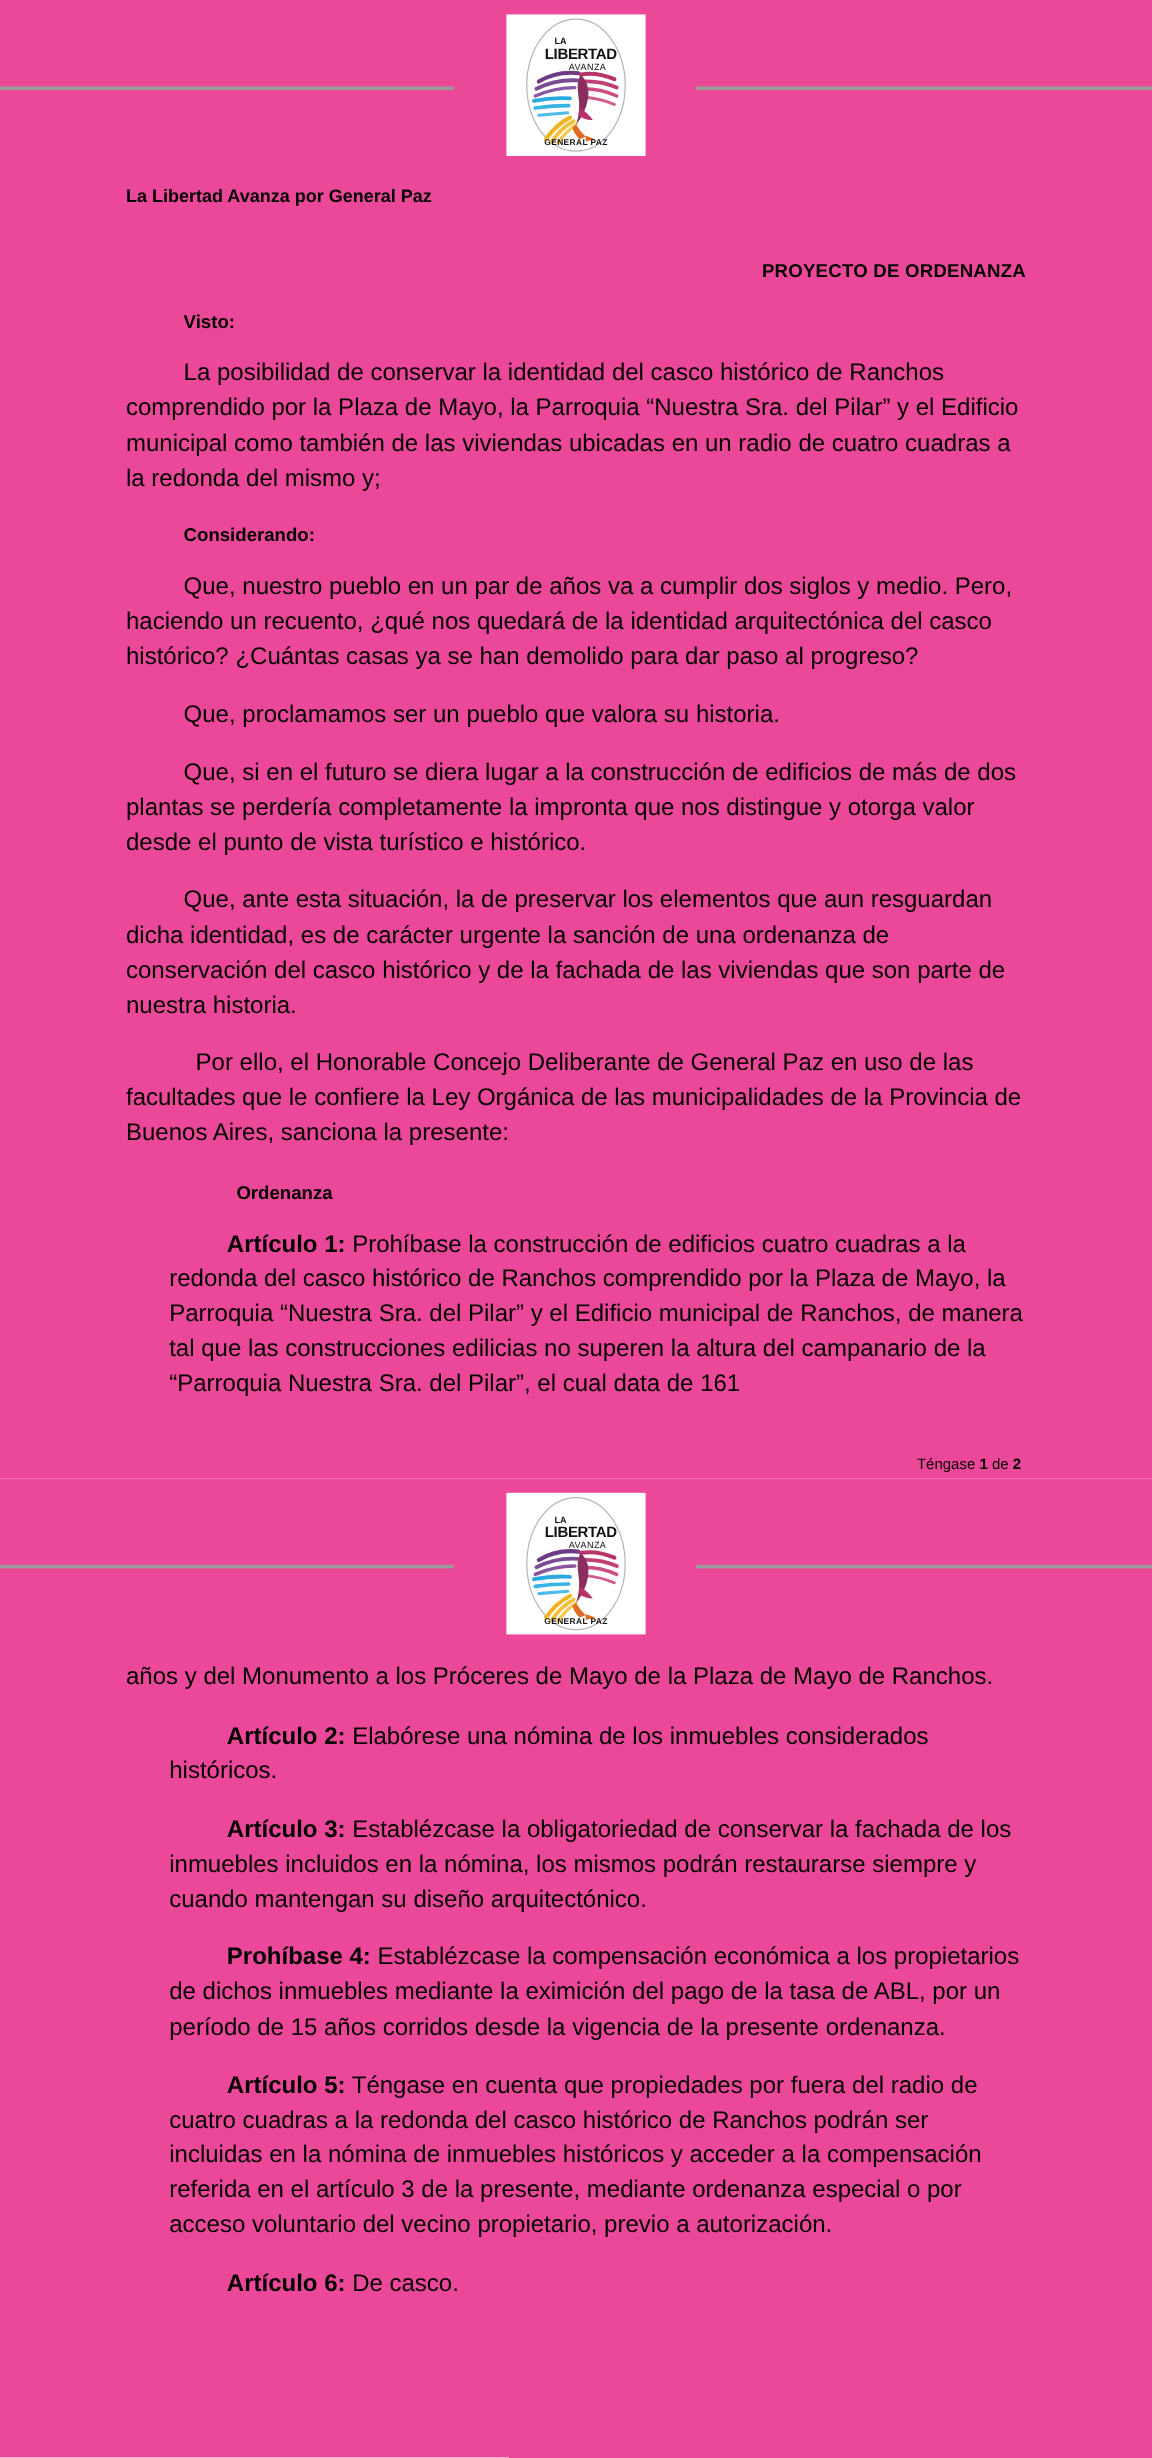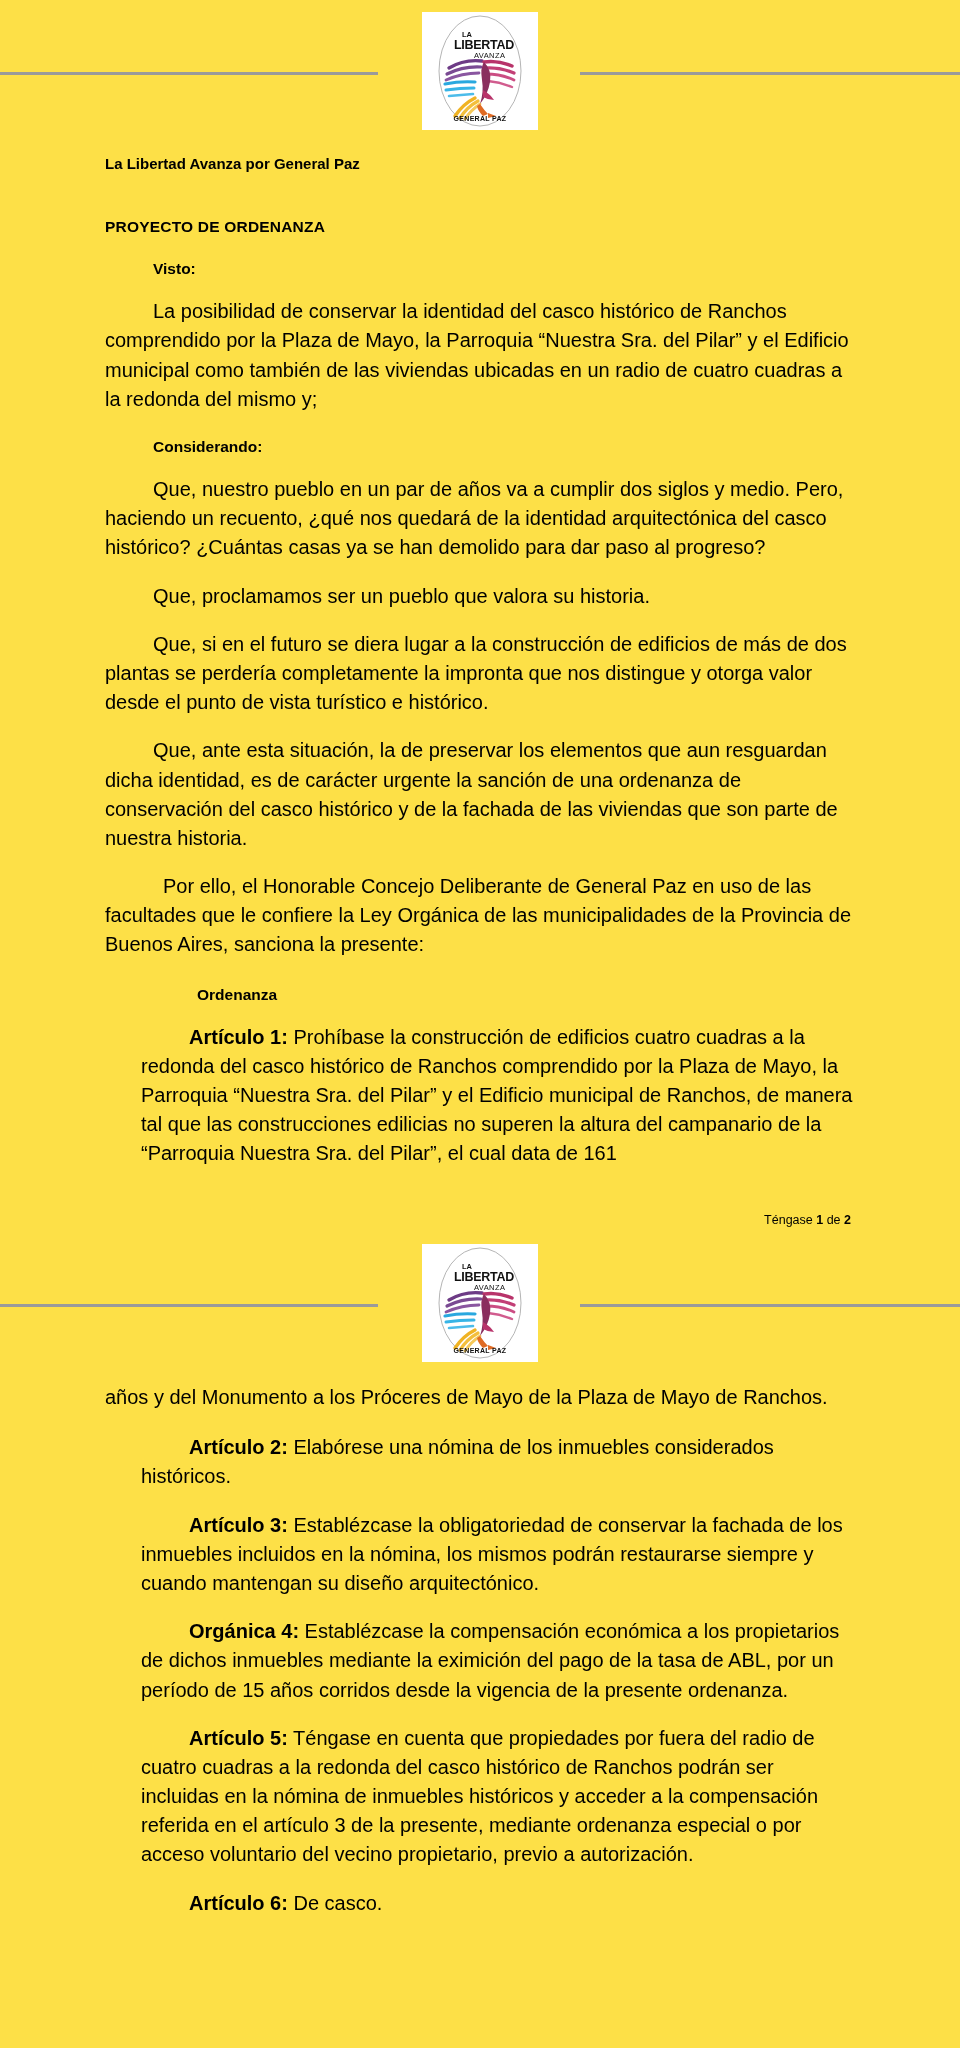--- a/index.html
+++ b/index.html
@@ -12,21 +12,21 @@
     width: 960px;
     min-height: 2048px;
     font-family: "Liberation Sans", sans-serif;
     color: #000000;
     -webkit-font-smoothing: antialiased;
   }
 
   .page {
     position: relative;
     width: 960px;
-    background: #fde047;
+    background: #ec4899;
   }
   .page-1 { height: 1232px; }
   .page-2 { height: 816px; }
 
   
   .doc-header {
     position: relative;
     height: 132px;
     width: 100%;
   }
@@ -65,21 +65,21 @@
   }
   .date-line {
     font-size: 15.5px;
     text-align: center;
     margin-top: 50px;
     margin-left: 210px;
   }
   .doc-title {
     font-weight: bold;
     font-size: 15.5px;
-    text-align: left;
+    text-align: right;
     margin-top: 44px;
     letter-spacing: 0.2px;
   }
   .section-label {
     font-weight: bold;
     font-size: 15.5px;
     margin-top: 24px;
     text-indent: 48px;
   }
   .section-label.ordenanza { text-indent: 92px; margin-top: 26px; }
@@ -231,21 +231,21 @@
 
     <p class="para art art-2">
       <b class="art-tag">Artículo 2:</b><span> Elabórese una nómina de los inmuebles considerados históricos.</span>
     </p>
 
     <p class="para art">
       <b class="art-tag">Artículo 3:</b><span> Establézcase la obligatoriedad de conservar la fachada de los inmuebles incluidos en la nómina, los mismos podrán restaurarse siempre y cuando mantengan su diseño arquitectónico.</span>
     </p>
 
     <p class="para art">
-      <b class="art-tag">Orgánica 4:</b><span> Establézcase la compensación económica a los propietarios de dichos inmuebles mediante la eximición del pago de la tasa de ABL, por un período de 15 años corridos desde la vigencia de la presente ordenanza.</span>
+      <b class="art-tag">Prohíbase 4:</b><span> Establézcase la compensación económica a los propietarios de dichos inmuebles mediante la eximición del pago de la tasa de ABL, por un período de 15 años corridos desde la vigencia de la presente ordenanza.</span>
     </p>
 
     <p class="para art">
       <b class="art-tag">Artículo 5:</b><span> Téngase en cuenta que propiedades por fuera del radio de cuatro cuadras a la redonda del casco histórico de Ranchos podrán ser incluidas en la nómina de inmuebles históricos y acceder a la compensación referida en el artículo 3 de la presente, mediante ordenanza especial o por acceso voluntario del vecino propietario, previo a autorización.</span>
     </p>
 
     <p class="para art">
       <b class="art-tag">Artículo 6:</b><span> De casco.</span>
     </p>
 

